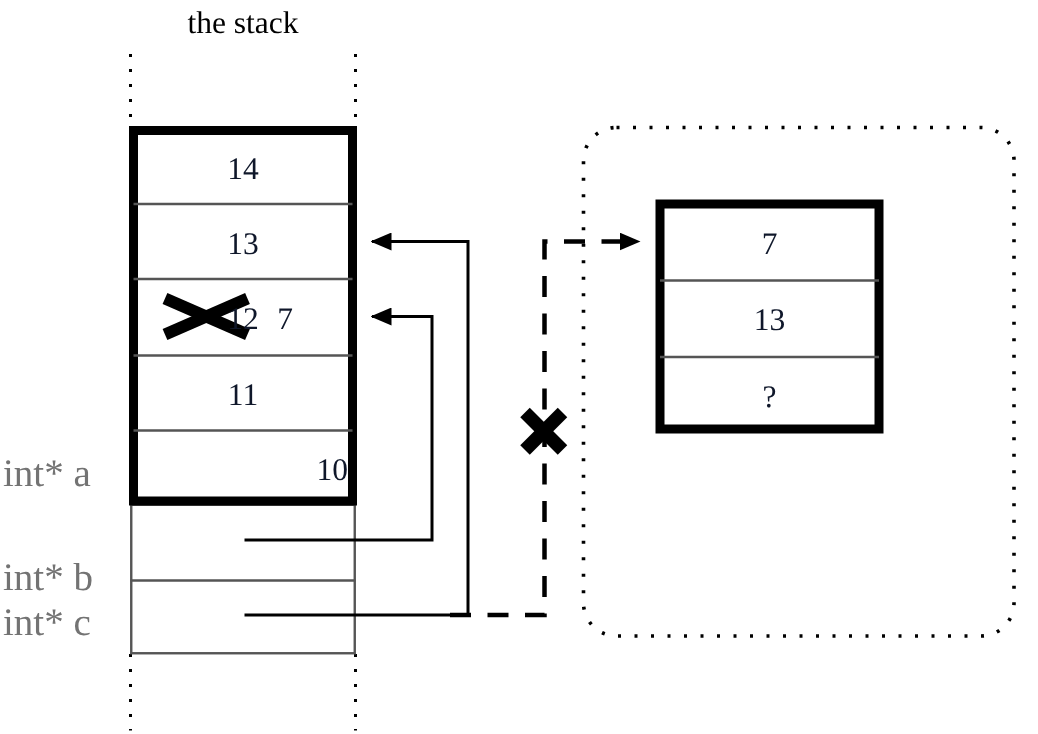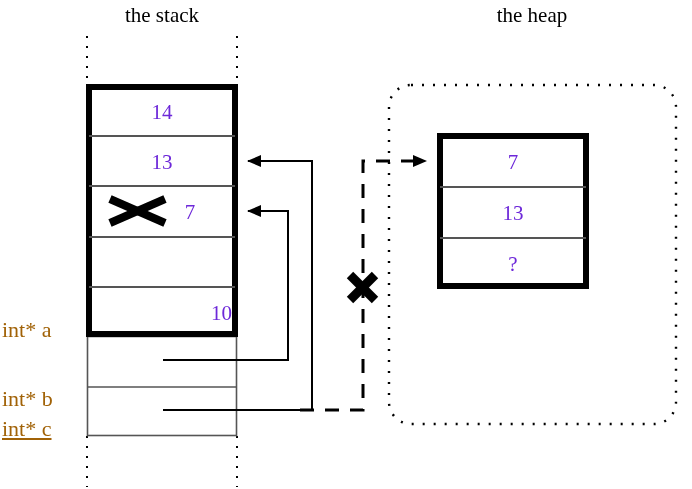--- a/index.html
+++ b/index.html
@@ -26,39 +26,37 @@
   .title {
     position: absolute;
     font-size: 21px;
     color: #000;
     text-align: center;
     white-space: nowrap;
   }
   .cell-text {
     position: absolute;
     font-size: 21px;
-    color: #6d28d9;
+    color: #0f172a;
     text-align: center;
     white-space: nowrap;
   }
   .var-label {
     position: absolute;
-    font-size: 22px;
-    color: #a16207;
+    font-size: 26px;
+    color: #737373;
     white-space: nowrap;
-    margin-top: 16px;
   }
 </style>
 </head>
 <body>
 
 <div id="canvas">
 
   <div class="title" style="left:82px; top:3px; width:160px;">the stack</div>
-  <div class="title" style="left:452px; top:3px; width:160px;">the heap</div>
 
   <svg class="svg-layer" viewBox="0 0 692 489">
     <defs>
       <marker id="arrowSolid" markerWidth="14" markerHeight="12" refX="13" refY="6" orient="auto" markerUnits="userSpaceOnUse">
         <path d="M0,0 L14,6 L0,12 z" fill="#000"></path>
       </marker>
     </defs>
 
     <line x1="87" y1="36" x2="87" y2="85" stroke="#000" stroke-width="2" stroke-dasharray="2,8" stroke-linecap="butt"></line>
     <line x1="237" y1="36" x2="237" y2="85" stroke="#000" stroke-width="2" stroke-dasharray="2,8" stroke-linecap="butt"></line>
@@ -93,24 +91,26 @@
 
     <rect x="389" y="85" width="287" height="339" rx="22" ry="22" fill="none" stroke="#000" stroke-width="2.4" stroke-dasharray="2,9" stroke-linecap="butt"></rect>
 
     <rect x="440" y="136" width="146" height="150" fill="#fff" stroke="#000" stroke-width="6"></rect>
     <line x1="440" y1="187" x2="586" y2="187" stroke="#555" stroke-width="1.8"></line>
     <line x1="440" y1="238" x2="586" y2="238" stroke="#555" stroke-width="1.8"></line>
   </svg>
 
   <div class="cell-text" style="left:92px; top:100px; width:140px;">14</div>
   <div class="cell-text" style="left:92px; top:150px; width:140px;">13</div>
+  <div class="cell-text" style="left:92px; top:200px; width:140px;">12</div>
   <div class="cell-text" style="left:160px; top:200px; width:60px;">7</div>
+  <div class="cell-text" style="left:92px; top:251px; width:140px;">11</div>
   <div class="cell-text" style="left:92px; top:301px; width:140px;text-align:right;">10</div>
 
   <div class="var-label" style="left:2px; top:301px;">int* a</div>
   <div class="var-label" style="left:2px; top:370px;">int* b</div>
-  <div class="var-label" style="left:2px; top:400px;text-decoration:underline;">int* c</div>
+  <div class="var-label" style="left:2px; top:400px;">int* c</div>
 
   <div class="cell-text" style="left:443px; top:150px; width:140px;">7</div>
   <div class="cell-text" style="left:443px; top:201px; width:140px;">13</div>
   <div class="cell-text" style="left:443px; top:252px; width:140px;">?</div>
 
 </div>
 
 </body></html>

